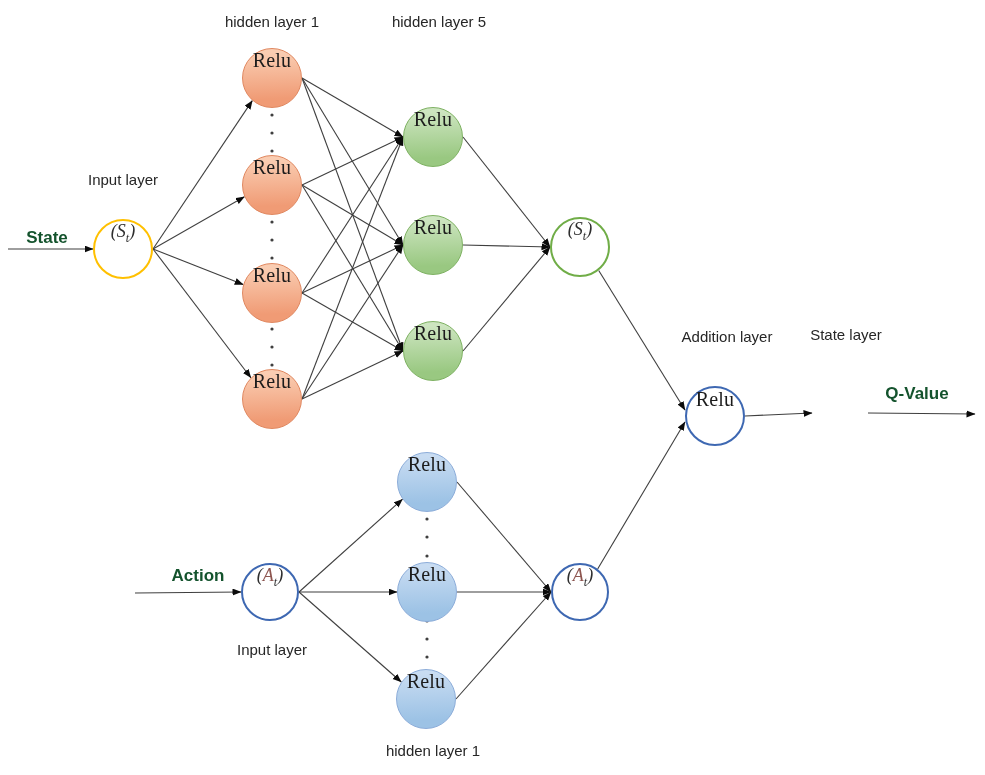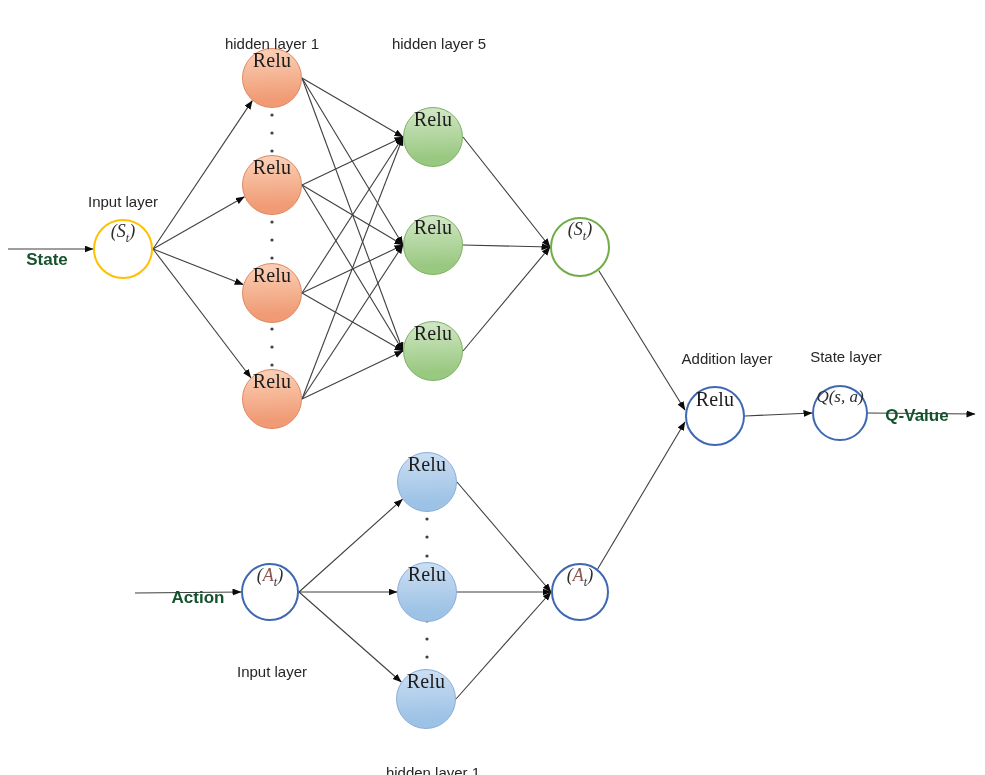--- a/index.html
+++ b/index.html
@@ -57,21 +57,20 @@
   .qtext { font-size: 17px; }
 
   .lbl {
     position: absolute;
     transform: translateX(-50%);
     font-size: 15px;
     line-height: 1.15;
     color: var(--text);
     white-space: nowrap;
     z-index: 3;
-    margin-top: 22px;
   }
   .lbl.bold { font-weight: 700; font-size: 17px; color: #14532d; }
 </style>
 </head>
 <body>
 
 <div id="canvas">
 
   <svg id="edges" width="985" height="775" viewBox="0 0 985 775">
     <defs>
@@ -184,17 +183,14 @@
     </div>
 
   <div class="node ring-blue" style="left: 551px; top: 563px; width: 58px; height: 58px;">
     <span class="math"><span>(</span><span class="mvar maroon">A</span><sub class="msub">t</sub><span>)</span></span>
   </div>
 
   <div class="node ring-blue" style="left: 685px; top: 386px; width: 60px; height: 60px;">
       <span class="relu">Relu</span>
     </div>
 
-  <div class="node ring-blue" style="left: 812px; top: 385px; width: 56px; height: 56px;">
-      <span class="math qtext">Q(s, a)</span>
-    </div>
 
 </div>
 
 </body></html>

